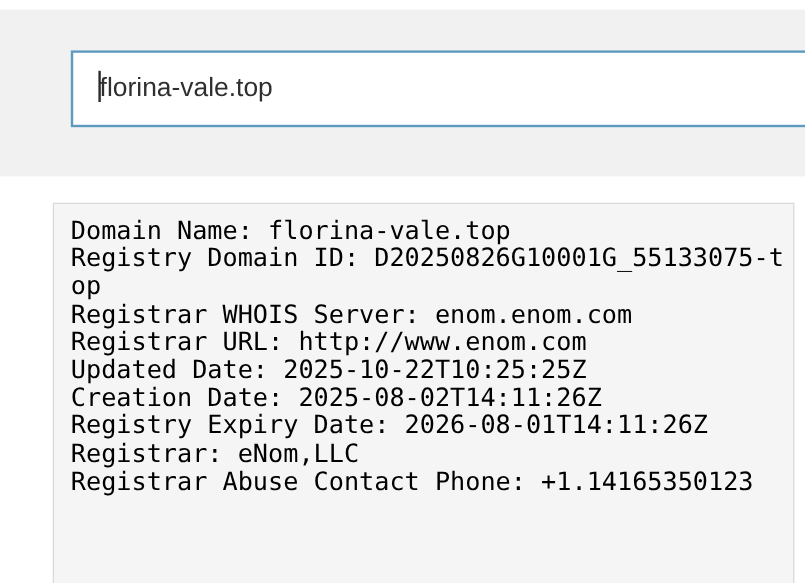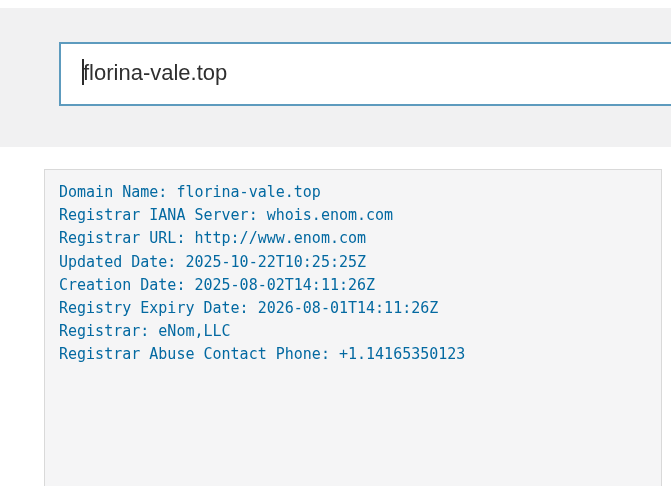--- a/index.html
+++ b/index.html
@@ -66,23 +66,23 @@
     height: 334px;
     box-sizing: border-box;
     background: #f5f5f6;
     border: 1px solid #d9d9d9;
     padding: 11px 0 0 14px;
     overflow: hidden;
   }
   .whois-text {
     width: 600px;
     font-family: "DejaVu Sans Mono", monospace;
-    font-size: 15px;
+    font-size: 21px;
     line-height: 23.2px;
-    color: #0369a1;
+    color: #000000;
   }
   .whois-line {
     white-space: pre-wrap;
     word-break: break-all;
   }
 </style>
 </head>
 <body>
 
 <div class="search-band"></div>
@@ -90,22 +90,23 @@
 <div class="search-input-wrap">
   <input type="text" value="florina-vale.top" style="">
   <div class="caret"></div>
 </div>
 
 <div class="whois-panel">
   <div class="whois-text">
 
       <div class="whois-line">Domain Name: florina-vale.top</div>
 
+      <div class="whois-line">Registry Domain ID: D20250826G10001G_55133075-top</div>
 
-      <div class="whois-line">Registrar IANA Server: whois.enom.com</div>
+      <div class="whois-line">Registrar WHOIS Server: enom.enom.com</div>
 
       <div class="whois-line">Registrar URL: http://www.enom.com</div>
 
       <div class="whois-line">Updated Date: 2025-10-22T10:25:25Z</div>
 
       <div class="whois-line">Creation Date: 2025-08-02T14:11:26Z</div>
 
       <div class="whois-line">Registry Expiry Date: 2026-08-01T14:11:26Z</div>
 
       <div class="whois-line">Registrar: eNom,LLC</div>

